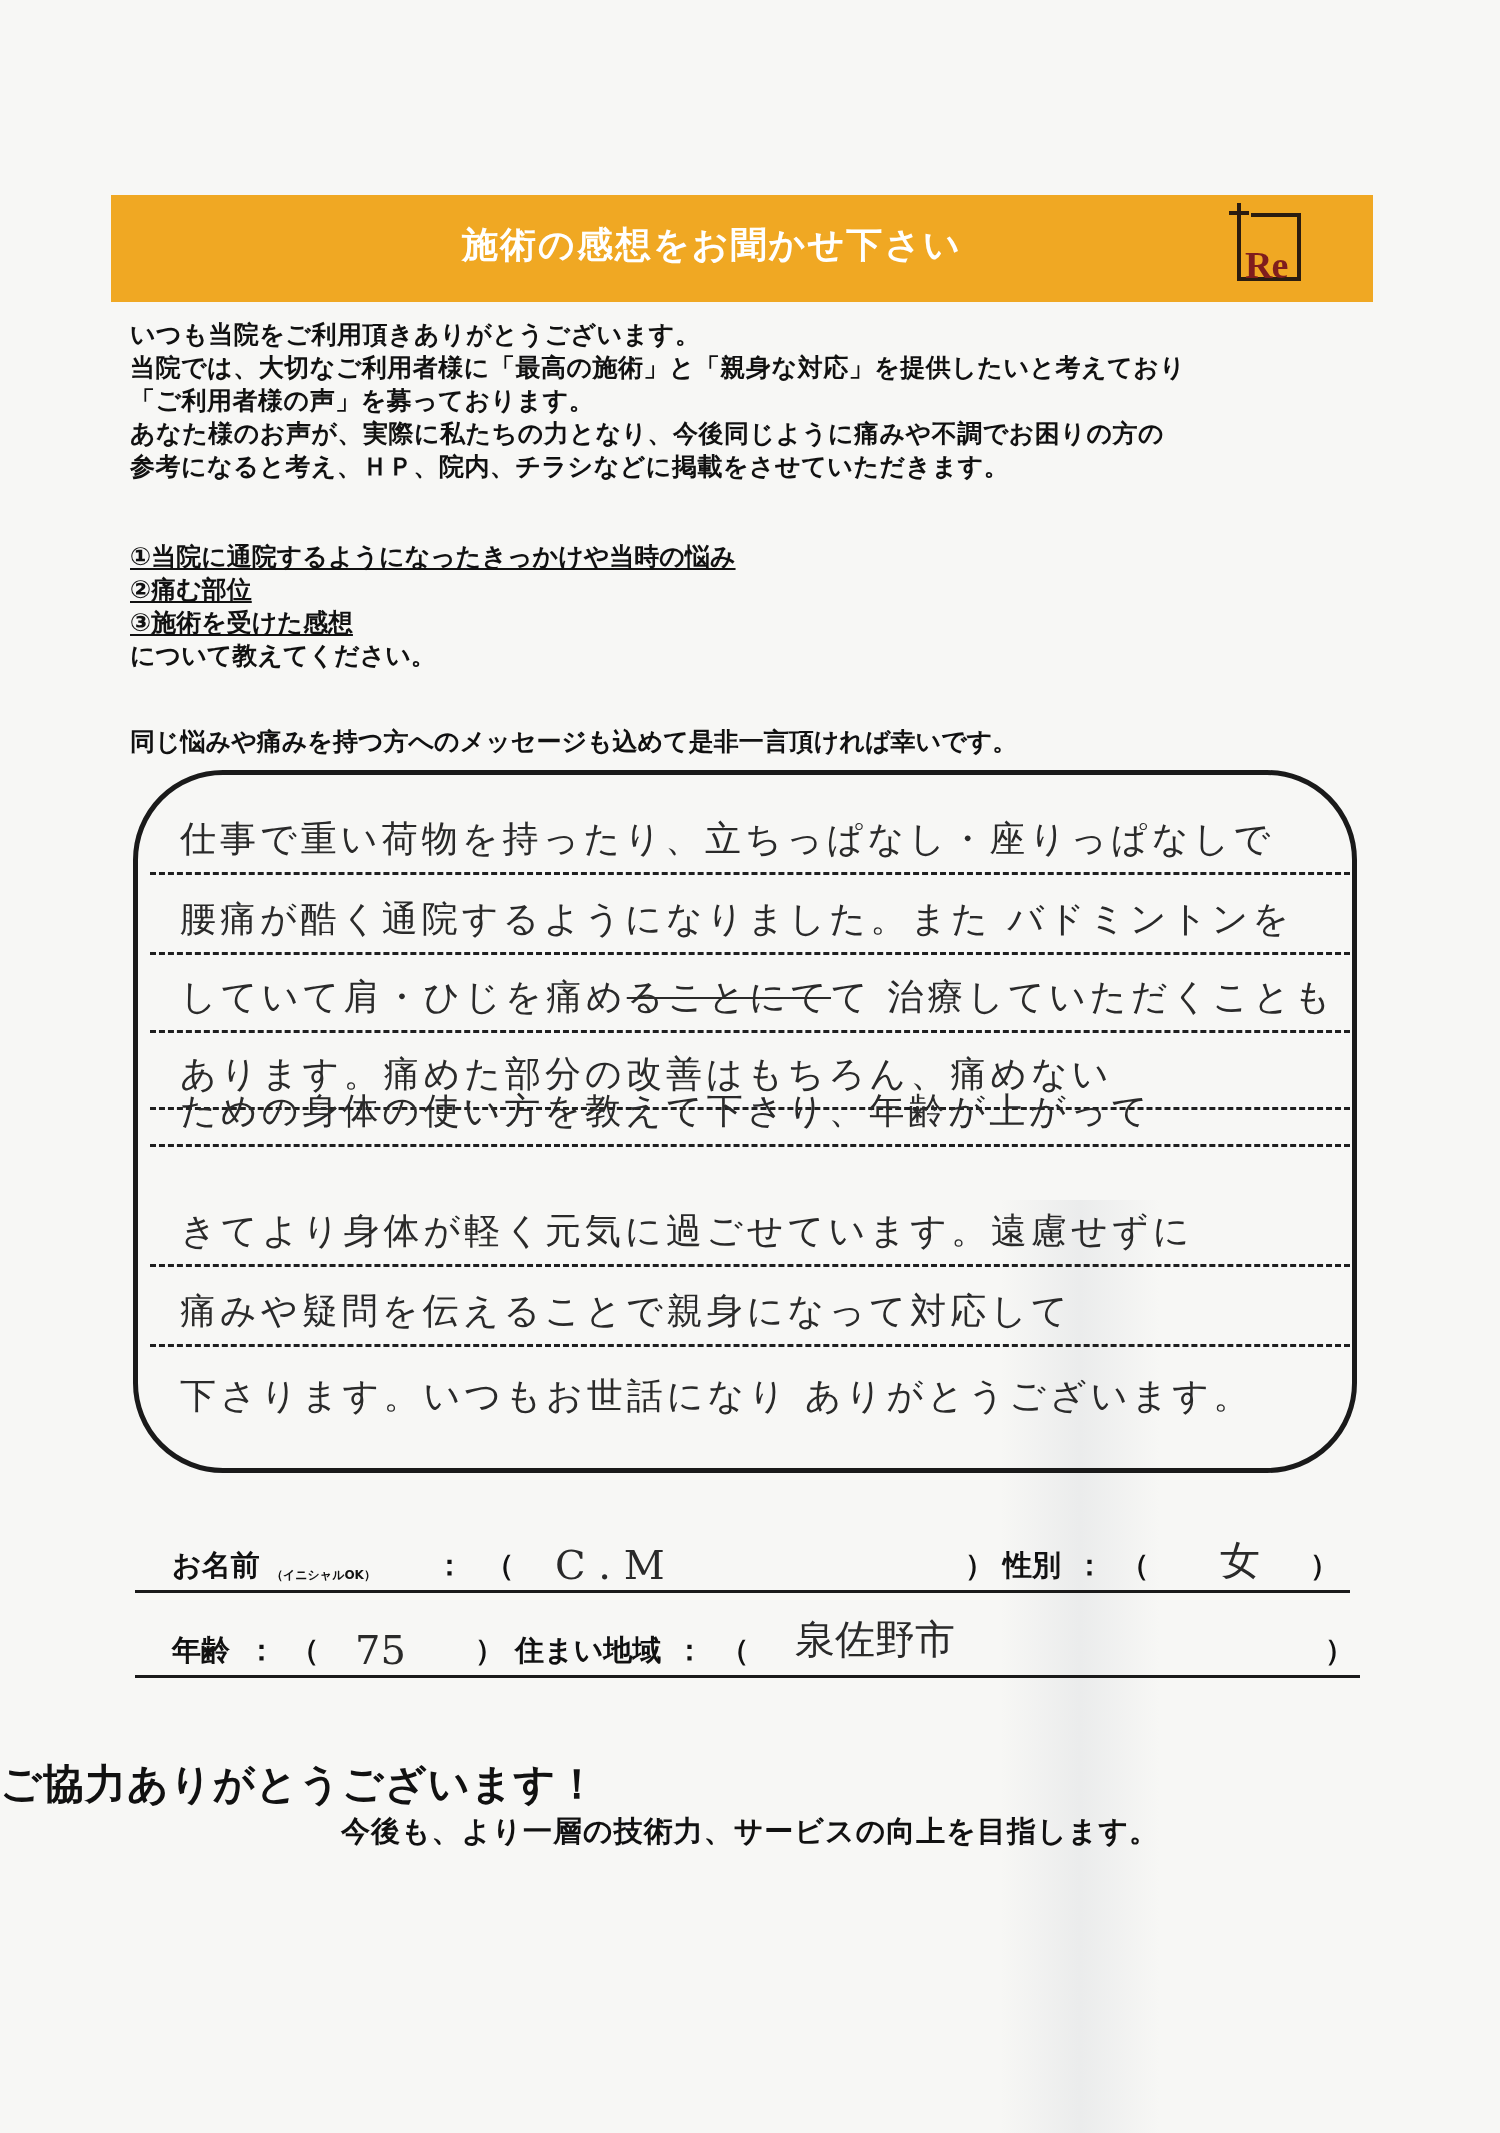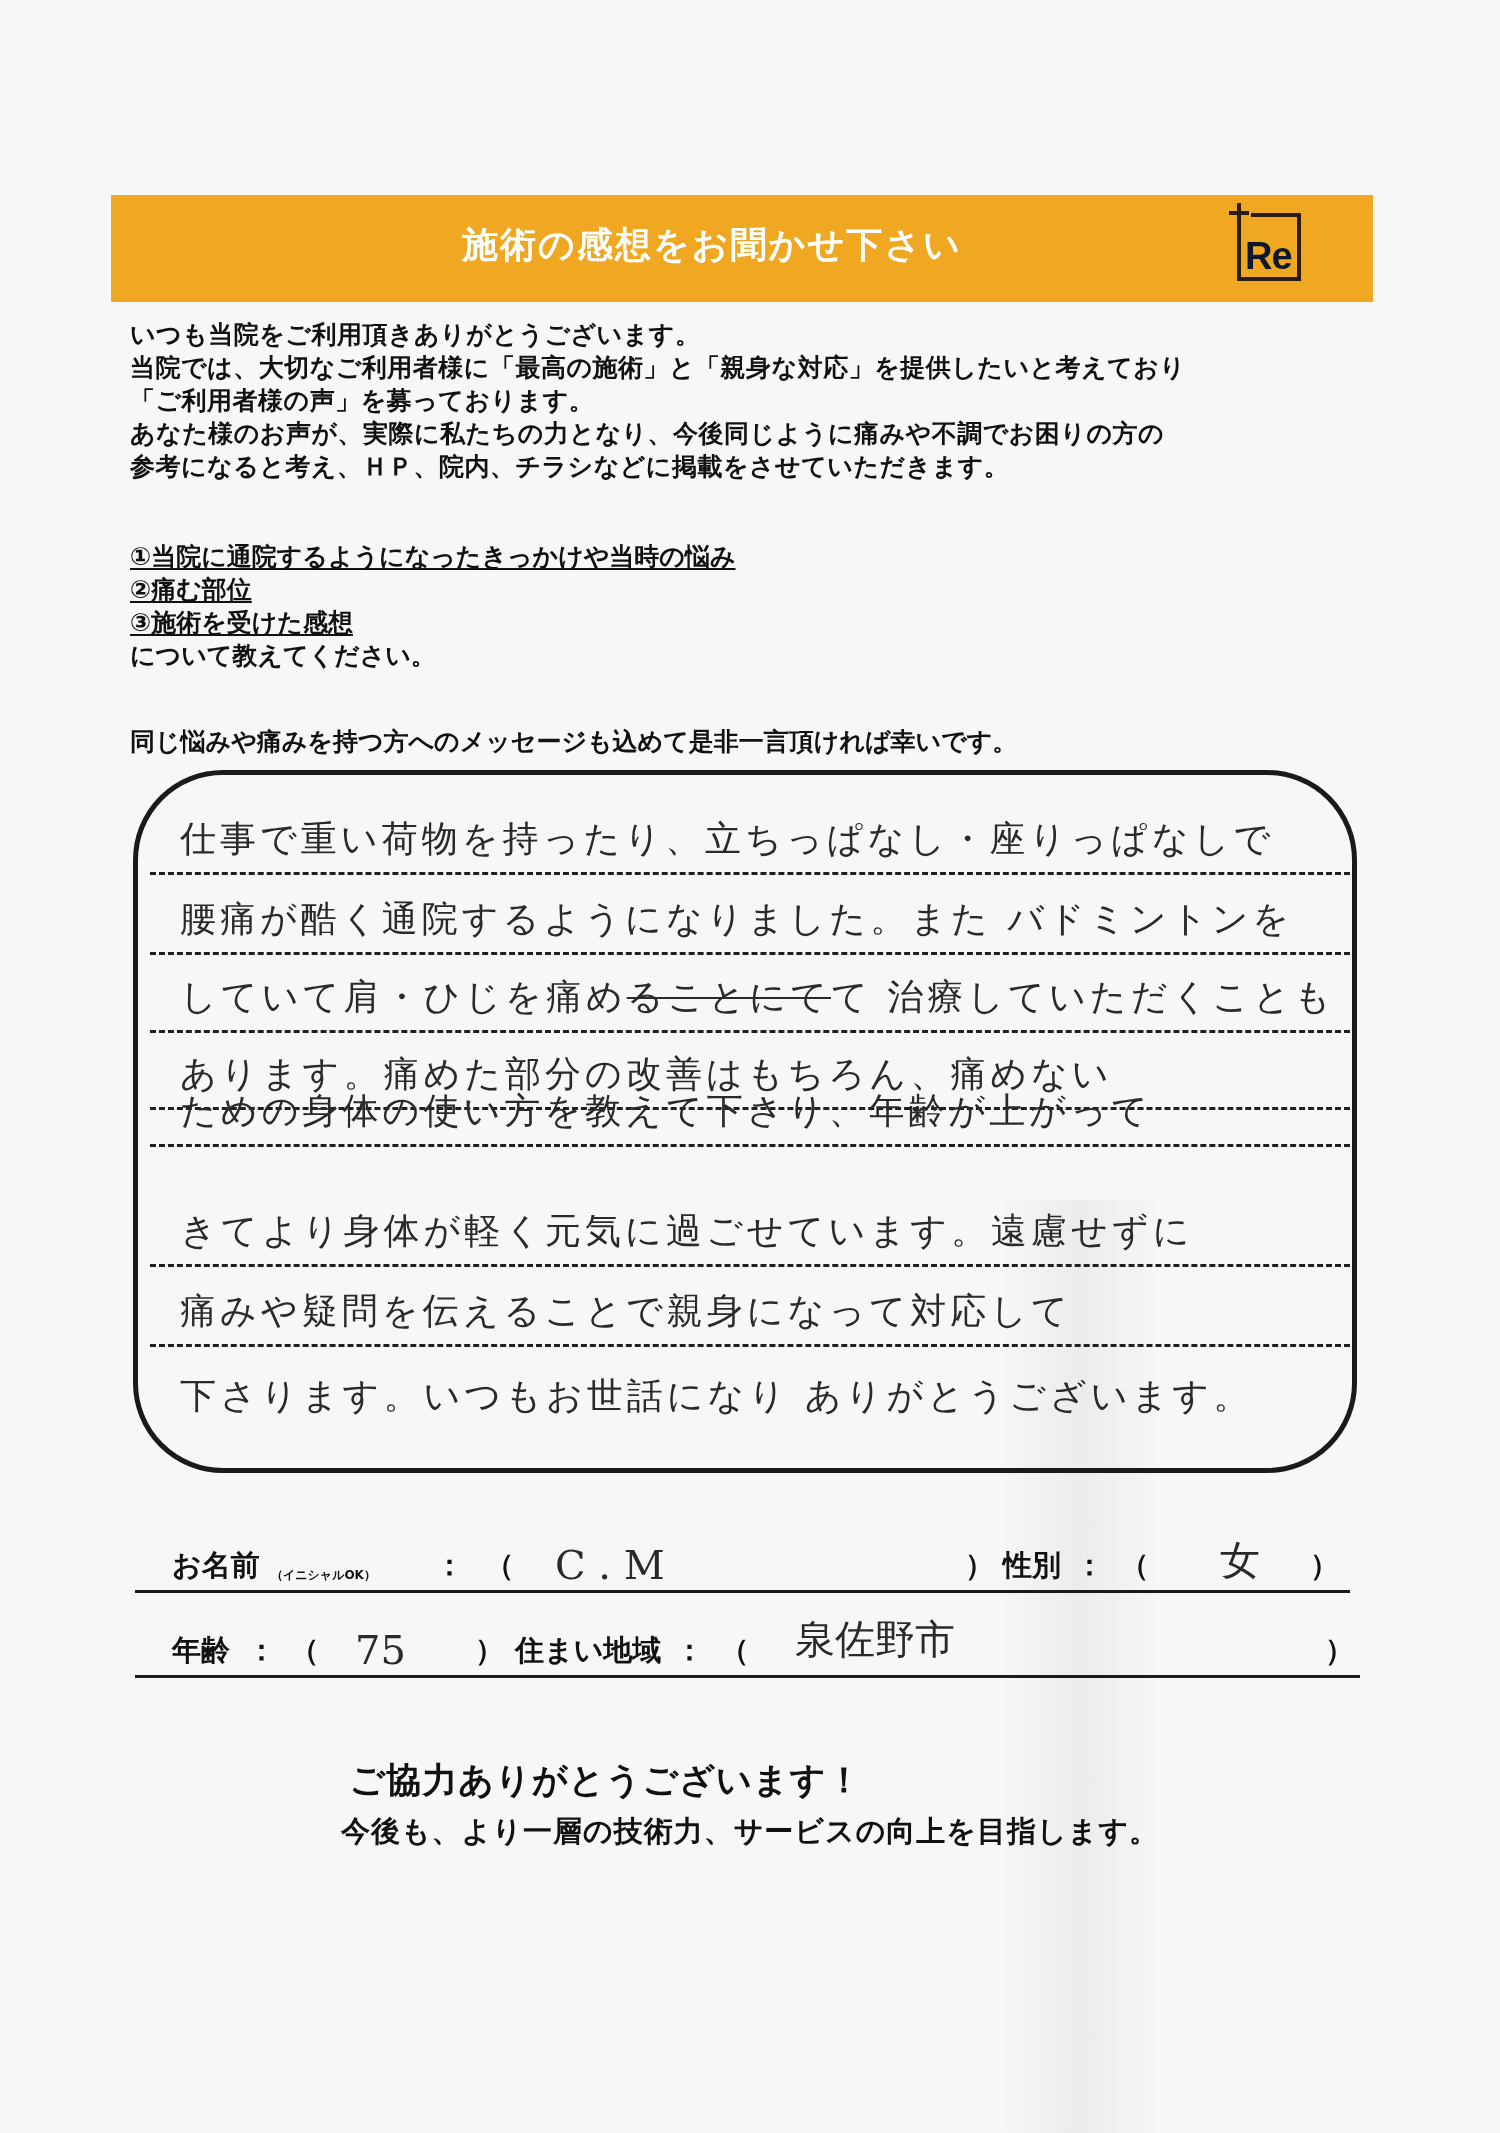--- a/index.html
+++ b/index.html
@@ -26,22 +26,22 @@
     position: absolute; left: 1126px; top: 18px; width: 64px; height: 68px;
     border: 4px solid #2a1c10; box-sizing: border-box;
     border-top-color: transparent; border-left-width: 4px;
   }
   .logo-top {
     position: absolute; left: 1140px; top: 18px; width: 50px; height: 4px; background:#2a1c10;
   }
   .logo-plus-v { position: absolute; left: 1126px; top: 8px; width: 4px; height: 22px; background:#2a1c10; }
   .logo-plus-h { position: absolute; left: 1118px; top: 16px; width: 20px; height: 4px; background:#2a1c10; }
   .logo-text {
-    position: absolute; left: 1134px; top: 40px; font-size: 38px; font-weight: bold;
-    color: #0f172a; font-family: Liberation Sans, sans-serif; letter-spacing: -1px;
+    position: absolute; left: 1134px; top: 48px; font-size: 38px; font-weight: bold;
+    color: #7f1d1d; font-family: Liberation Serif, serif; letter-spacing: -1px;
   }
   .intro {
     position: absolute; left: 130px; top: 318px; width: 1260px;
     font-size: 25px; font-weight: bold; line-height: 33px; letter-spacing: 0.5px;
   }
   .intro p { margin: 0; white-space: nowrap; }
   .questions {
     position: absolute; left: 130px; top: 540px; font-size: 25px; font-weight: bold; line-height: 33px;
   }
   .questions p { margin: 0; white-space: nowrap; }
@@ -63,22 +63,22 @@
   .hw-text { position: absolute; bottom: 8px; left: 30px; }
   .strike { text-decoration: line-through; text-decoration-thickness: 2px; }
   .field-row {
     position: absolute; left: 135px; height: 48px;
     border-bottom: 3px solid #1a1a1a; font-weight: bold; font-size: 29px; white-space: nowrap;
   }
   .field-row span { position: absolute; bottom: 4px; }
   .small { font-size: 12px; }
   .hw-val { font-family: "DejaVu Serif", serif; font-weight: normal; font-size: 40px; color: #2a2a2a; }
   .footer-1 {
-    position: absolute; left: 0; width: 1212px; top: 1757px; text-align: center;
-    font-size: 35px; font-weight: bold; letter-spacing: 1px;
+    position: absolute; left: 0; width: 1212px; top: 1757px; text-align: left;
+    font-size: 41px; font-weight: bold; letter-spacing: 1px;
   }
   .footer-2 {
     position: absolute; left: 0; width: 1500px; top: 1812px; text-align: center;
     font-size: 29px; font-weight: bold; letter-spacing: 1px;
   }
 </style>
 </head>
 <body>
 
 <div class="page-shade"></div>

